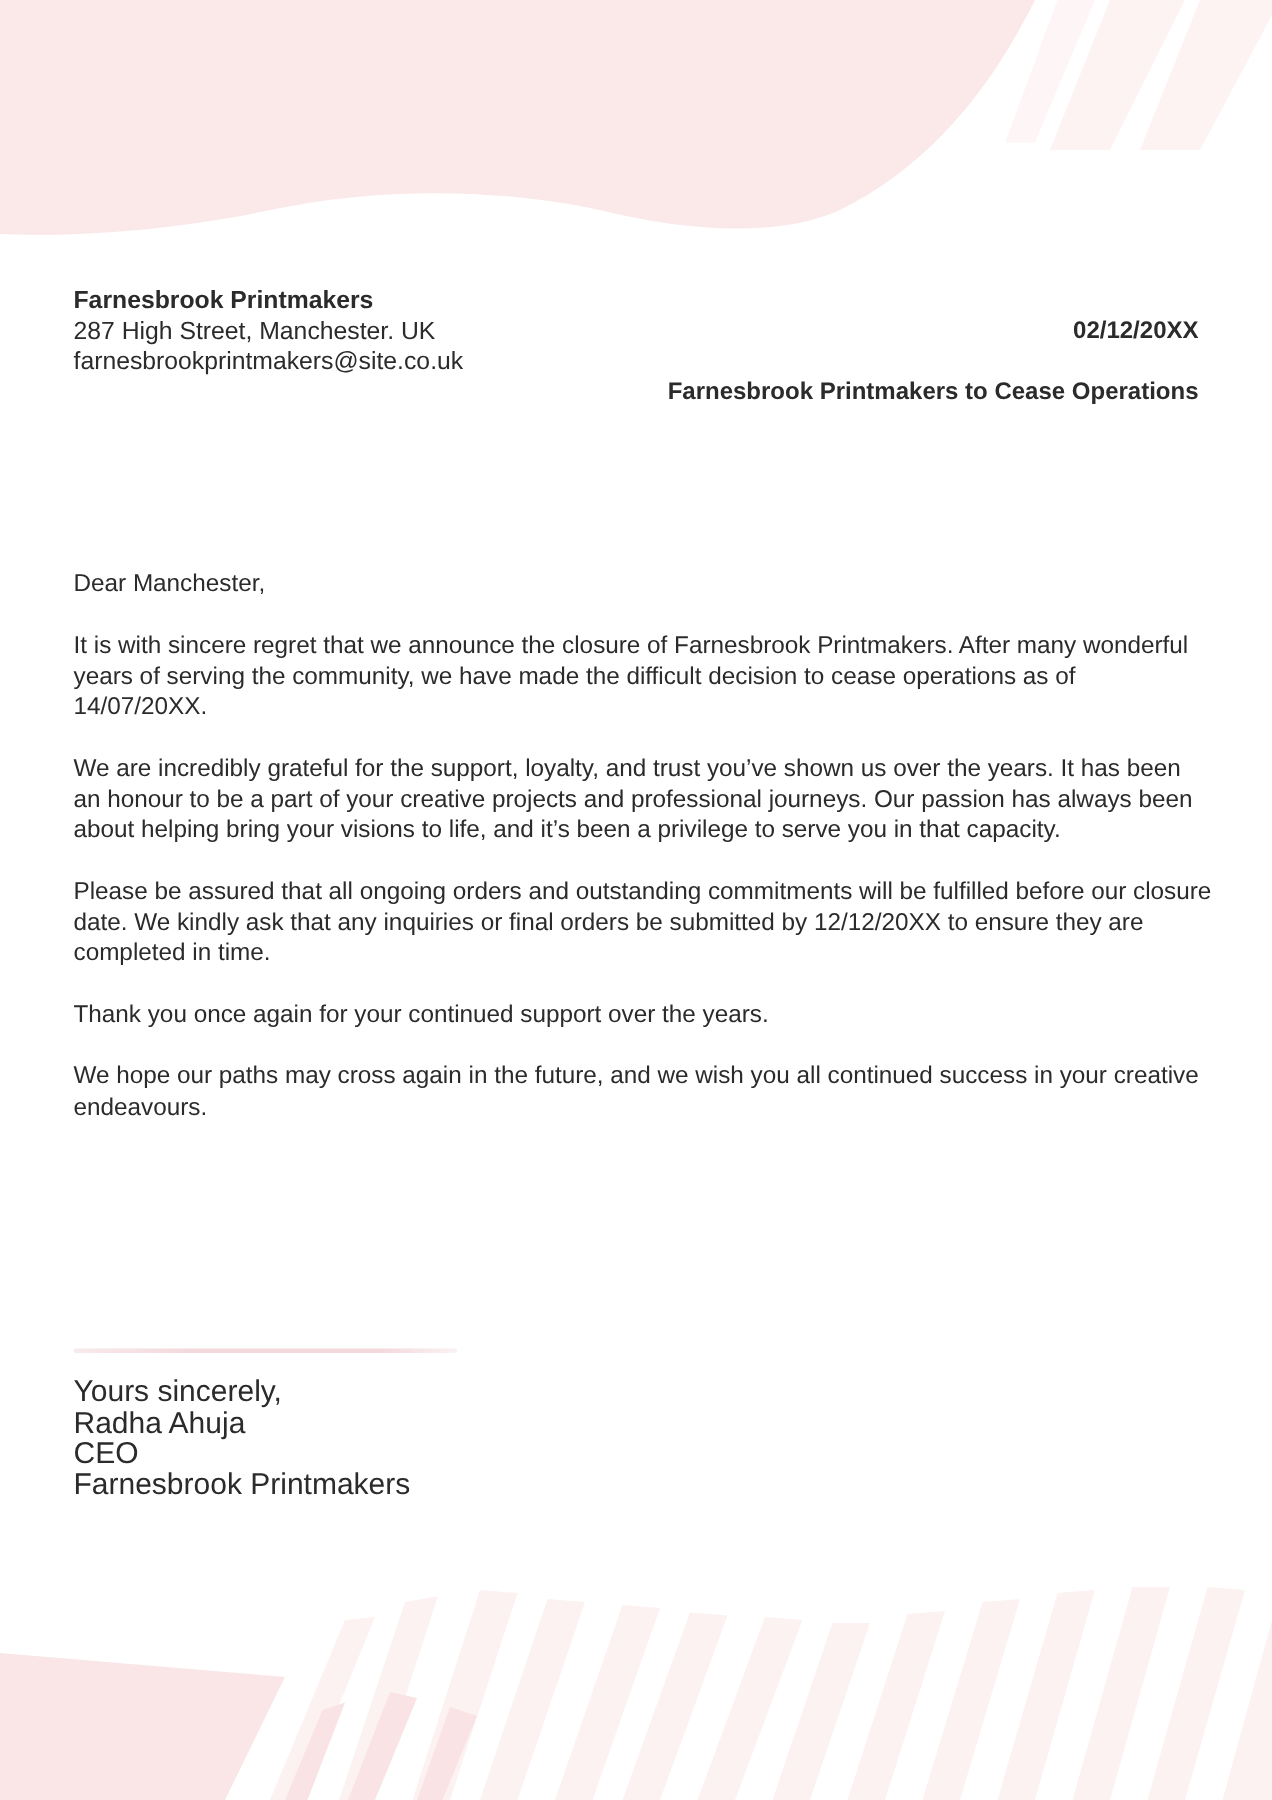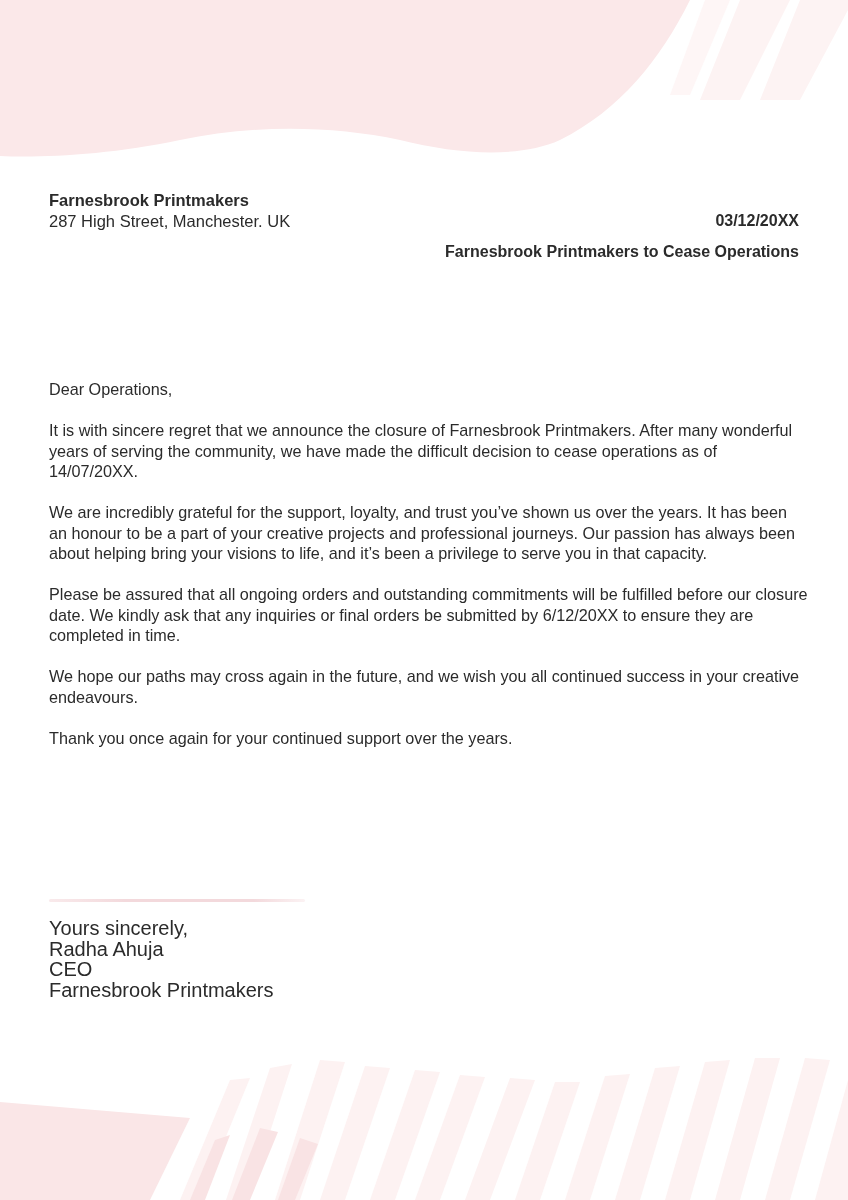--- a/index.html
+++ b/index.html
@@ -33,21 +33,21 @@
     .sender .name { font-weight: bold; }
     .right-block {
       position: absolute;
       right: 49px;
       top: 210px;
       text-align: right;
       font-size: 16px;
       font-weight: bold;
     }
     .right-block .date { line-height: 22px; }
-    .right-block .subject { margin-top: 9px; line-height: 22px; }
+    .right-block .subject { margin-top: 19px; line-height: 22px; }
 
     .body-text {
       position: absolute;
       left: 49px;
       top: 379px;
       width: 760px;
       font-size: 16.2px;
       line-height: 20.5px;
     }
     .body-text p { margin: 0 0 20.5px 0; }
@@ -79,34 +79,35 @@
   </g>
   <g fill="#fef6f6">
     <polygon points="705,0 730,0 690,95 670,95"></polygon>
   </g>
   <path d="M0,0 L690,0 C660,60 620,110 560,140 C520,158 460,155 400,140 C330,125 250,125 180,140 C110,155 40,158 0,156 Z" fill="#fbe8e9"></path>
 </svg>
 
 <div class="sender">
   <div class="name">Farnesbrook Printmakers</div>
   <div>287 High Street, Manchester. UK</div>
+  <div>farnesbrookprintmakers@site.co.uk</div>
 </div>
 
 <div class="right-block">
-  <div class="date">03/12/20XX</div>
+  <div class="date">02/12/20XX</div>
   <div class="subject">Farnesbrook Printmakers to Cease Operations</div>
 </div>
 
 <div class="body-text">
-  <p>Dear Operations,</p>
+  <p>Dear Manchester,</p>
   <p>It is with sincere regret that we announce the closure of Farnesbrook Printmakers. After many wonderful years of serving the community, we have made the difficult decision to cease operations as of 14/07/20XX.</p>
   <p>We are incredibly grateful for the support, loyalty, and trust you’ve shown us over the years. It has been an honour to be a part of your creative projects and professional journeys. Our passion has always been about helping bring your visions to life, and it’s been a privilege to serve you in that capacity.</p>
-  <p>Please be assured that all ongoing orders and outstanding commitments will be fulfilled before our closure date. We kindly ask that any inquiries or final orders be submitted by 6/12/20XX to ensure they are completed in time.</p>
+  <p>Please be assured that all ongoing orders and outstanding commitments will be fulfilled before our closure date. We kindly ask that any inquiries or final orders be submitted by 12/12/20XX to ensure they are completed in time.</p>
+  <p>Thank you once again for your continued support over the years.</p>
   <p>We hope our paths may cross again in the future, and we wish you all continued success in your creative endeavours.</p>
-  <p>Thank you once again for your continued support over the years.</p>
 </div>
 
 <div class="sig-line"></div>
 
 <div class="signature">
   <div>Yours sincerely,</div>
   <div>Radha Ahuja</div>
   <div>CEO</div>
   <div>Farnesbrook Printmakers</div>
 </div>

